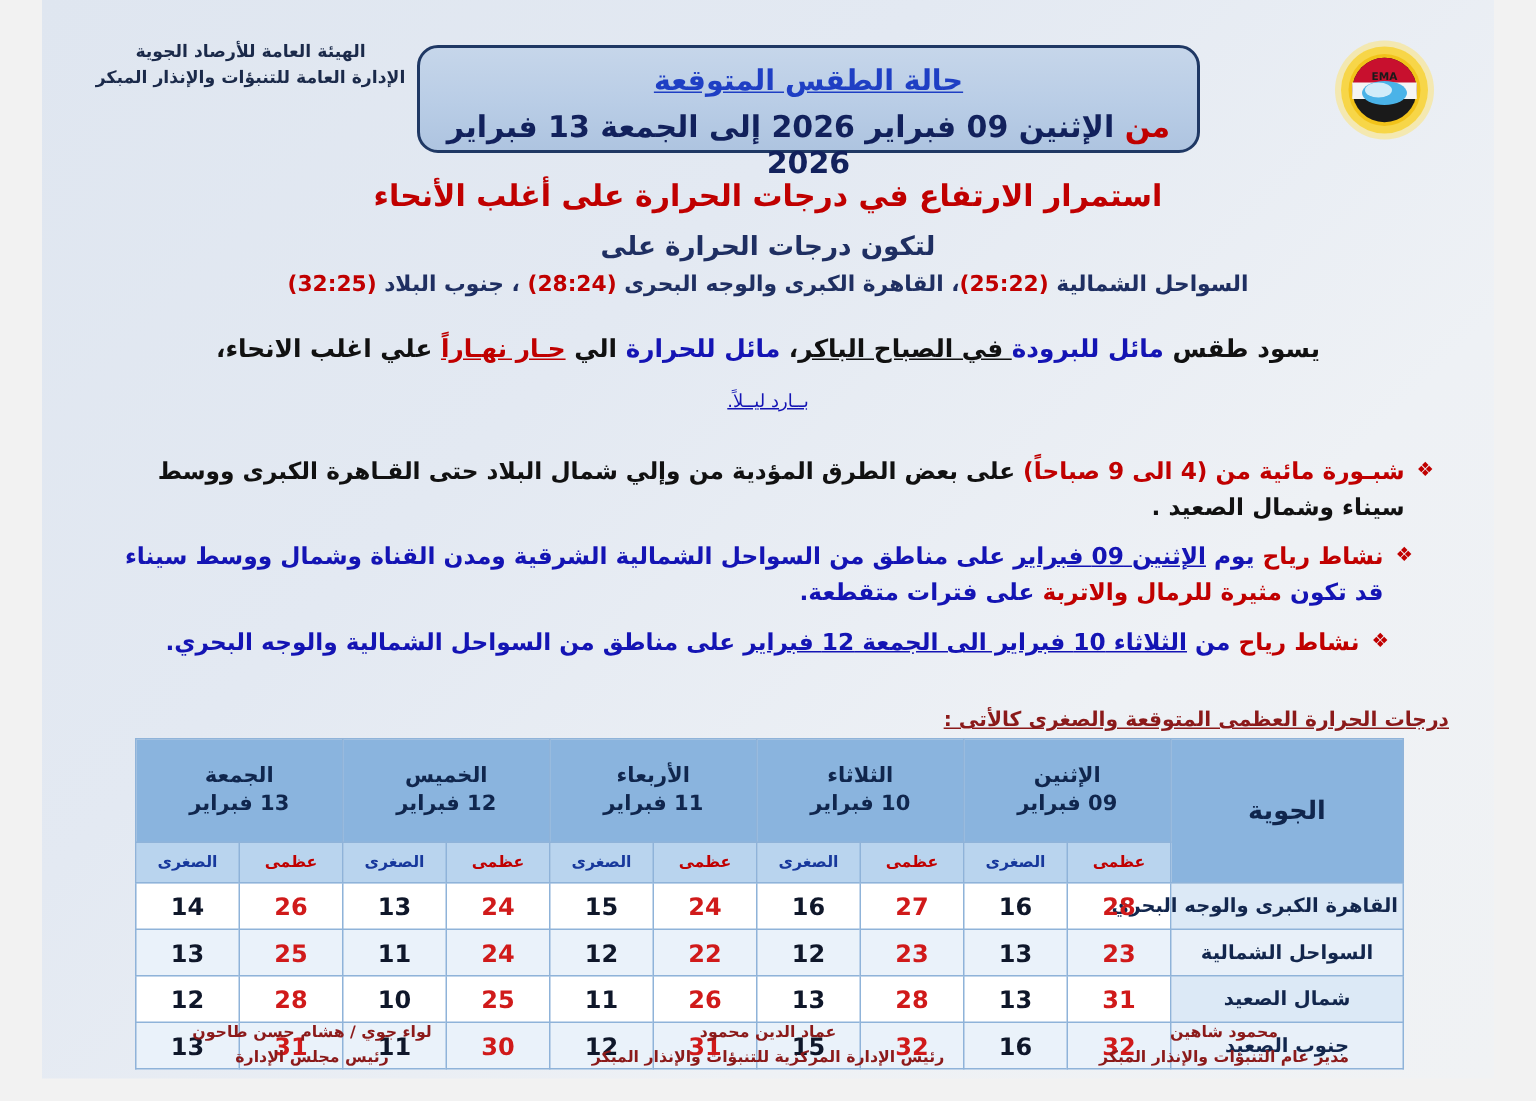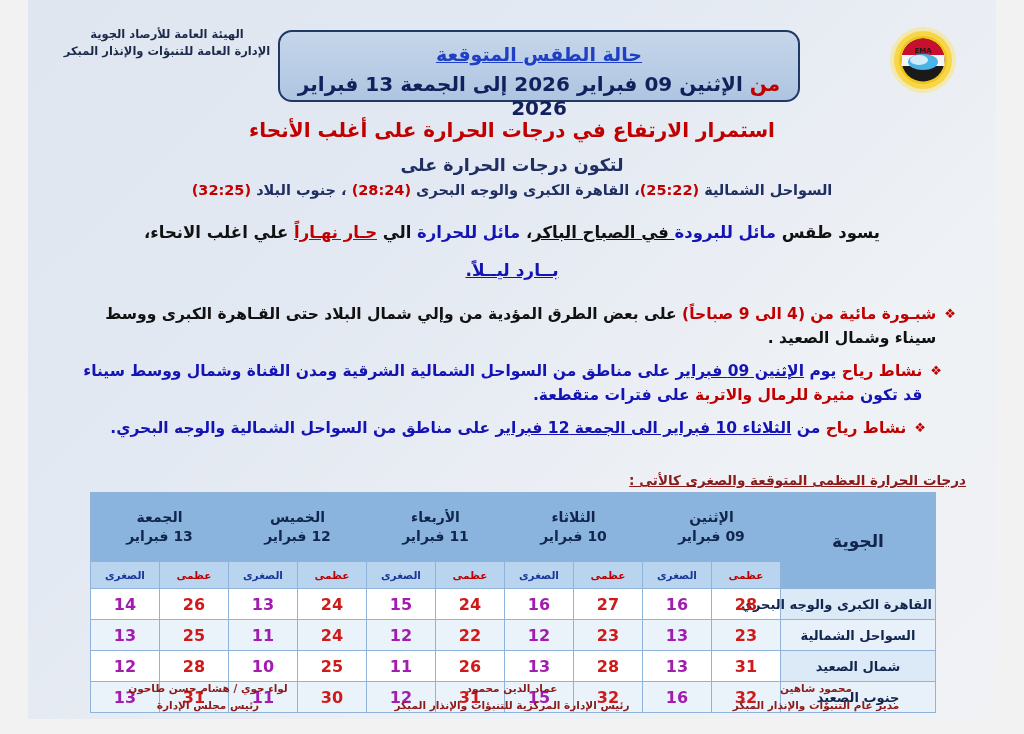--- a/index.html
+++ b/index.html
@@ -121,22 +121,22 @@
   }
   .para .blue { color: #1414b4; }
   .para .red  { color: #c00000; }
   .para .ul   { text-decoration: underline; }
   .para-2 {
     position: absolute;
     top: 260px;
     right: 28px;
     left: 28px;
     text-align: center;
-    font-size: 17px;
-    font-weight: bold;
+    font-size: 12px;
+    font-weight: normal;
     color: #1414b4;
   }
   .para-2 .ul { text-decoration: underline; }
 
   
   .bullets {
     position: absolute;
     top: 302px;
     right: 40px;
     width: 880px;
@@ -243,21 +243,21 @@
     text-align: center;
     white-space: nowrap;
   }
   td.v {
     font-size: 16px;
     font-weight: bold;
     height: 24px;
     vertical-align: middle;
   }
   td.max { color: #d01a1a; }
-  td.min { color: #a21caf; }
+  td.min { color: #0f172a; }
   tr.r-odd td.v  { background: #ffffff; }
   tr.r-even td.v { background: #eaf2fa; }
   tr.r-odd  td.region { background: #dce9f6; }
   tr.r-even td.region { background: #e8f0f9; }
 
   
   .footer {
     position: absolute;
     top: 680px;
     right: 28px;

